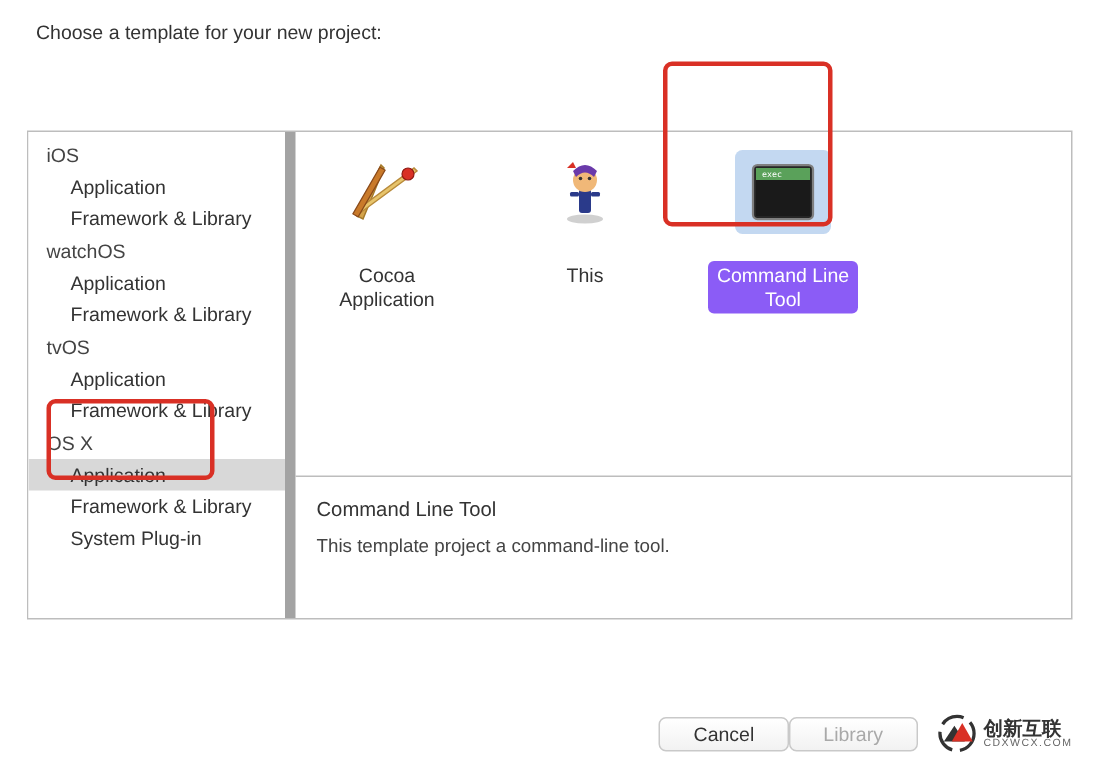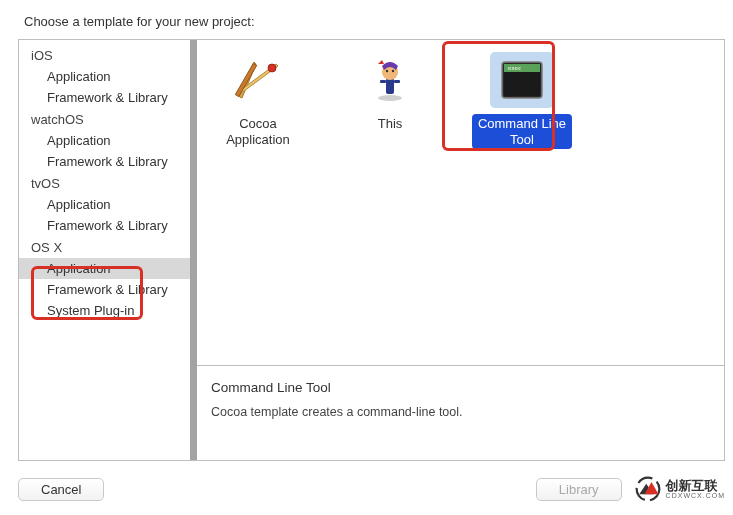--- a/index.html
+++ b/index.html
@@ -6,24 +6,25 @@
     body {
       font-family: -apple-system, "Helvetica Neue", Arial, sans-serif;
       font-size: 13px;
       background: #fff;
       width: 733px;
       height: 515px;
       position: relative;
       color: #333;
     }
     .dialog {
-      padding: 14px 8px 12px 18px;
+      padding: 14px 18px 12px 18px;
       height: 100%;
       display: flex;
       flex-direction: column;
+      gap: 48px;
     }
     .prompt {
       font-size: 13px;
       color: #333;
       margin-bottom: 10px;
       margin-left: 6px;
     }
     .panel {
       flex: 1;
       border: 1px solid #bdbdbd;
@@ -89,50 +90,50 @@
       display: flex;
       align-items: center;
       justify-content: center;
       border-radius: 5px;
       margin-top: 2px;
     }
     .template.selected .icon-wrap {
       background: #c3d8f1;
     }
     .template .label {
-      margin-top: 6px;
+      margin-top: 18px;
       font-size: 13px;
       line-height: 1.2;
       color: #333;
       padding: 2px 6px;
       border-radius: 4px;
       max-width: 102px;
     }
     .template.selected .label {
-      background: #1d4ed8;
+      background: #8b5cf6;
       color: #fff;
     }
     .desc {
       border-top: 1px solid #bdbdbd;
       padding: 14px 14px 18px 14px;
       min-height: 95px;
     }
     .desc-title {
       font-size: 13.5px;
       font-weight: 500;
       color: #333;
       margin-bottom: 10px;
     }
     .desc-text {
       font-size: 12.5px;
       color: #444;
     }
     .footer {
       display: flex;
-      justify-content: space-between;
+      justify-content: flex-end;
       align-items: center;
       padding-top: 14px;
     }
     .footer .left, .footer .right {
       display: flex;
       gap: 12px;
       align-items: center;
     }
     .btn {
       font-size: 13px;
@@ -224,21 +225,21 @@
             </svg>
           </div>
           <div class="label" style="white-space:pre-line">Command Line
 Tool</div>
         </div>
 
       </div>
 
       <div class="desc">
         <div class="desc-title">Command Line Tool</div>
-        <div class="desc-text">Cocoa template creates a command-line tool.</div>
+        <div class="desc-text">This template project a command-line tool.</div>
       </div>
     </div>
   </div>
 
   <div class="footer">
     <div class="left">
       <button class="btn">Cancel</button>
     </div>
     <div class="right">
       <button class="btn disabled">Library</button>

